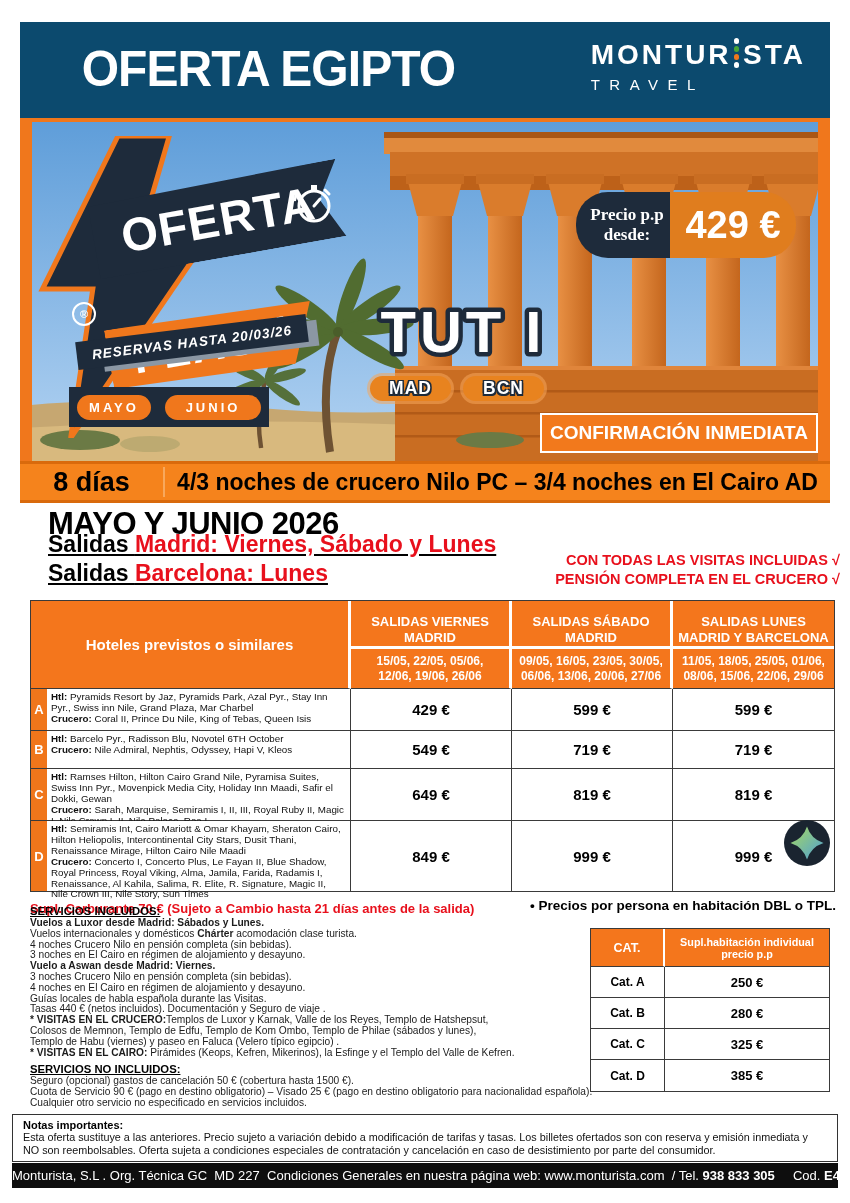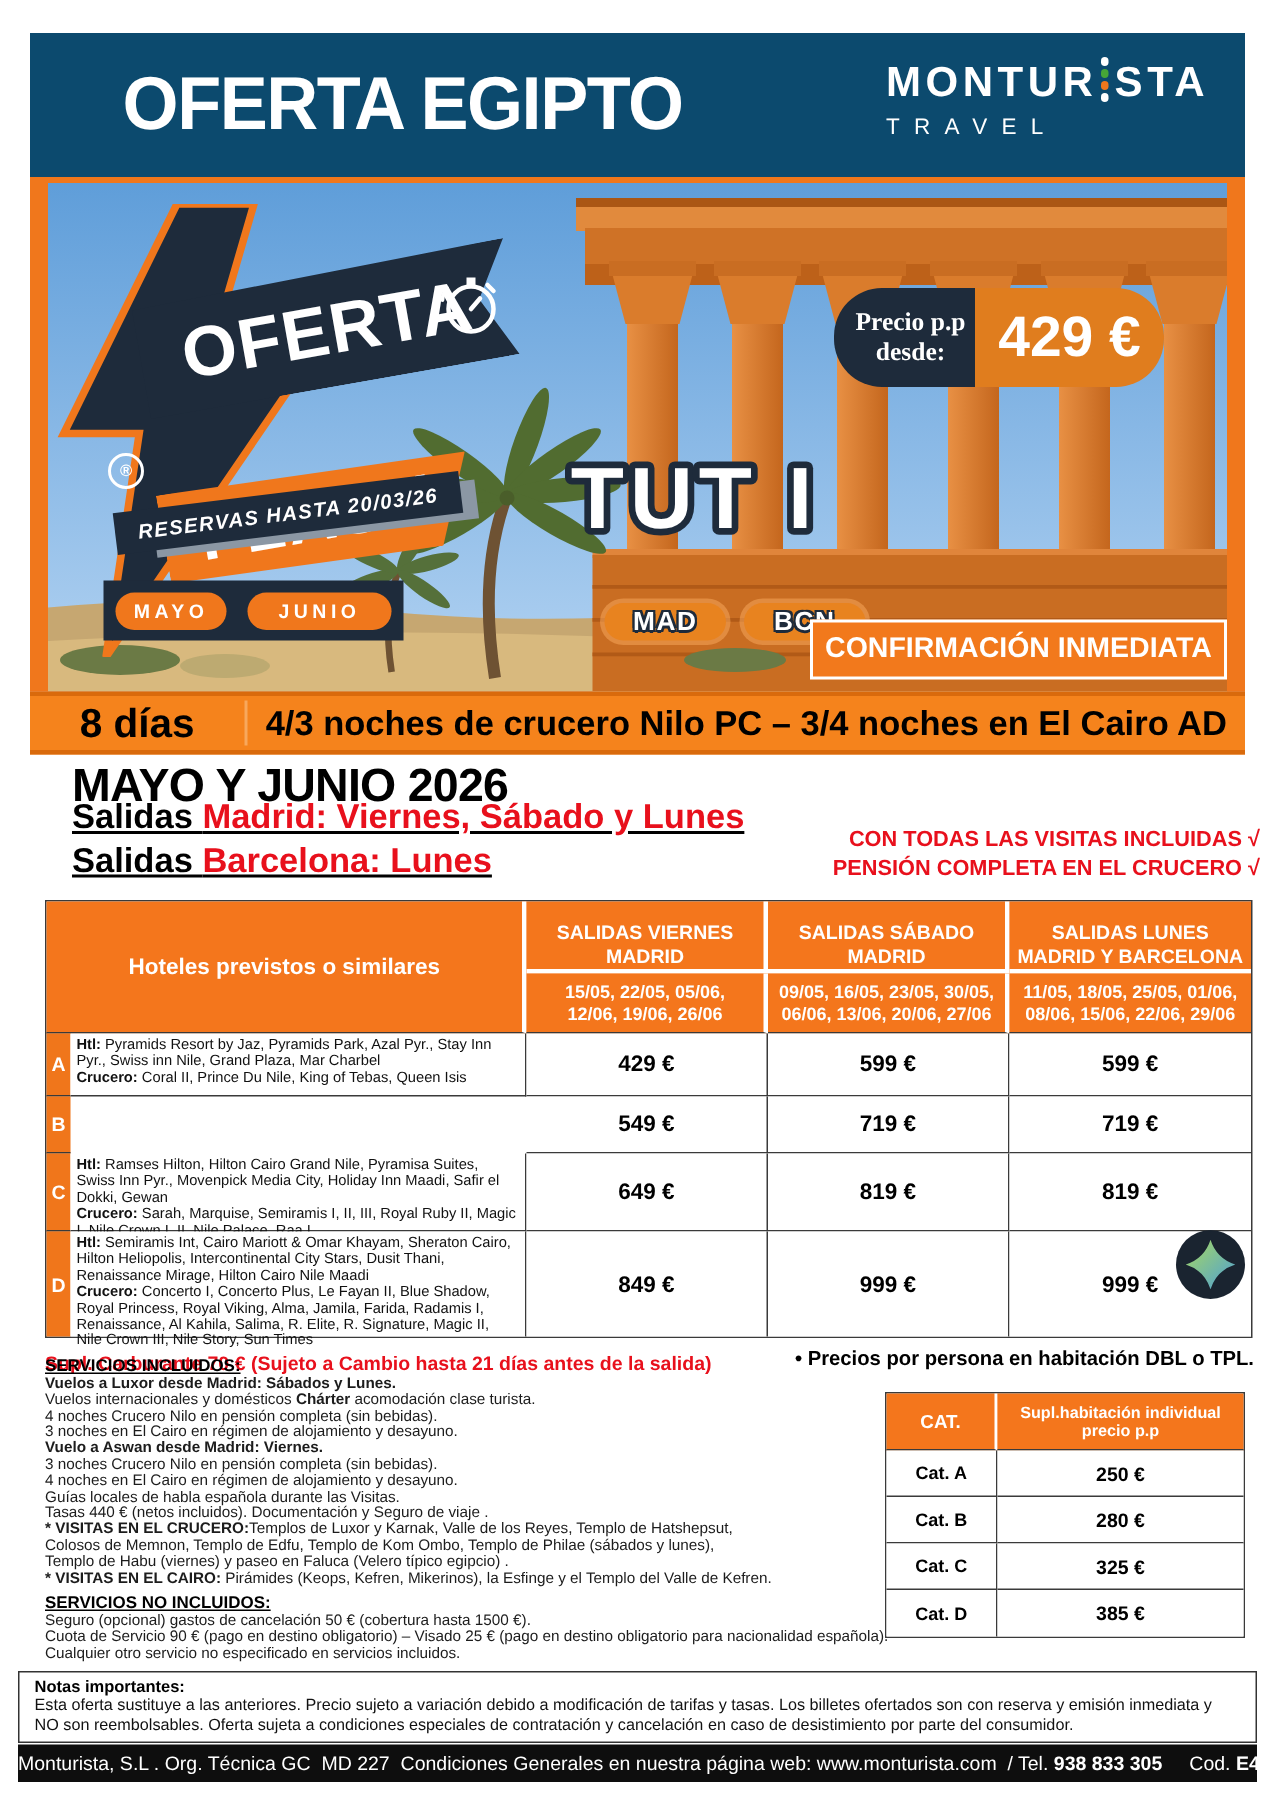--- a/index.html
+++ b/index.html
@@ -50,27 +50,27 @@
 
   .months-bar{position:absolute;left:49px;top:269px;width:200px;height:40px;background:#1e2b3b;z-index:3;
           display:flex;align-items:center;justify-content:space-between;padding:0 8px;box-sizing:border-box;}
   .pill{background:#f0771c;color:#fff;font-weight:bold;border-radius:13px;display:flex;
           align-items:center;justify-content:center;}
   .month-pill{height:25px;font-size:13px;letter-spacing:3px;}
   .month-pill.m0{width:74px;}
   .month-pill.m1{width:96px;}
 
   .tut{position:absolute;left:337px;top:176px;width:212px;height:76px;z-index:3;}
-  .airports{position:absolute;left:383px;top:258px;width:180px;height:28px;display:flex;gap:12px;z-index:3;margin-top:26px;}
+  .airports{position:absolute;left:350px;top:258px;width:180px;height:28px;display:flex;gap:12px;z-index:3;}
   .airport-pill{width:81px;height:25px;font-size:17.5px;letter-spacing:1px;border-radius:13px;
           background:#e8831f;box-shadow:0 0 0 3px rgba(245,166,90,.55);
           text-shadow:-1.5px -1.5px 0 #1e2b3b,1.5px -1.5px 0 #1e2b3b,-1.5px 1.5px 0 #1e2b3b,
                       1.5px 1.5px 0 #1e2b3b,0 2px 0 #1e2b3b;}
 
-  .price-pill{position:absolute;left:536px;top:74px;width:220px;height:66px;display:flex;z-index:3;}
+  .price-pill{position:absolute;left:556px;top:74px;width:220px;height:66px;display:flex;z-index:3;}
   .price-label{width:94px;background:#1e2b3b;border-radius:32px 0 0 32px;color:#fff;display:flex;
           flex-direction:column;align-items:center;justify-content:center;
           font-family:"Liberation Serif",serif;font-weight:bold;font-size:17px;line-height:20px;
           padding-left:8px;box-sizing:border-box;}
   .price-value{flex:1;background:#e07d1e;border-radius:0 32px 32px 0;color:#fff;display:flex;
           align-items:center;justify-content:center;font-size:38px;font-weight:bold;}
 
   .confirmation{position:absolute;left:520px;top:295px;width:278px;height:40px;background:#f2791c;
           border:2.5px solid #fff;box-sizing:border-box;color:#fff;display:flex;align-items:center;
           justify-content:center;font-size:19px;font-weight:bold;z-index:3;}
@@ -340,20 +340,24 @@
       </div>
       <div class="pgb badge" style="grid-area: 3 / 1;">A</div>
       <div class="pgb hotelcell" style="grid-area: 3 / 2;">
         <p><b>Htl: </b>Pyramids Resort by Jaz, Pyramids Park, Azal Pyr., Stay Inn Pyr., Swiss inn Nile, Grand Plaza, Mar Charbel</p>
         <p><b>Crucero: </b>Coral II, Prince Du Nile, King of Tebas, Queen Isis</p>
       </div>
       <div class="pgb pricecell" style="grid-area: 3 / 3;">429 €</div>
       <div class="pgb pricecell" style="grid-area: 3 / 4;">599 €</div>
       <div class="pgb pricecell lastcol" style="grid-area: 3 / 5;">599 €</div>
       <div class="pgb badge" style="grid-area: 4 / 1;">B</div>
+      <div class="pgb hotelcell" style="grid-area: 4 / 2;">
+        <p><b>Htl: </b>Barcelo Pyr., Radisson Blu, Novotel 6TH October</p>
+        <p><b>Crucero: </b>Nile Admiral, Nephtis, Odyssey, Hapi V,  Kleos</p>
+      </div>
       <div class="pgb pricecell" style="grid-area: 4 / 3;">549 €</div>
       <div class="pgb pricecell" style="grid-area: 4 / 4;">719 €</div>
       <div class="pgb pricecell lastcol" style="grid-area: 4 / 5;">719 €</div>
       <div class="pgb badge" style="grid-area: 5 / 1;">C</div>
       <div class="pgb hotelcell" style="grid-area: 5 / 2;">
         <p><b>Htl: </b>Ramses Hilton, Hilton Cairo Grand Nile, Pyramisa Suites, Swiss Inn Pyr., Movenpick Media City, Holiday Inn Maadi, Safir el Dokki, Gewan</p>
         <p><b>Crucero: </b>Sarah, Marquise, Semiramis I, II, III, Royal Ruby II, Magic I, Nile Crown I, II, Nile Palace, Raa I</p>
       </div>
       <div class="pgb pricecell" style="grid-area: 5 / 3;">649 €</div>
       <div class="pgb pricecell" style="grid-area: 5 / 4;">819 €</div>

